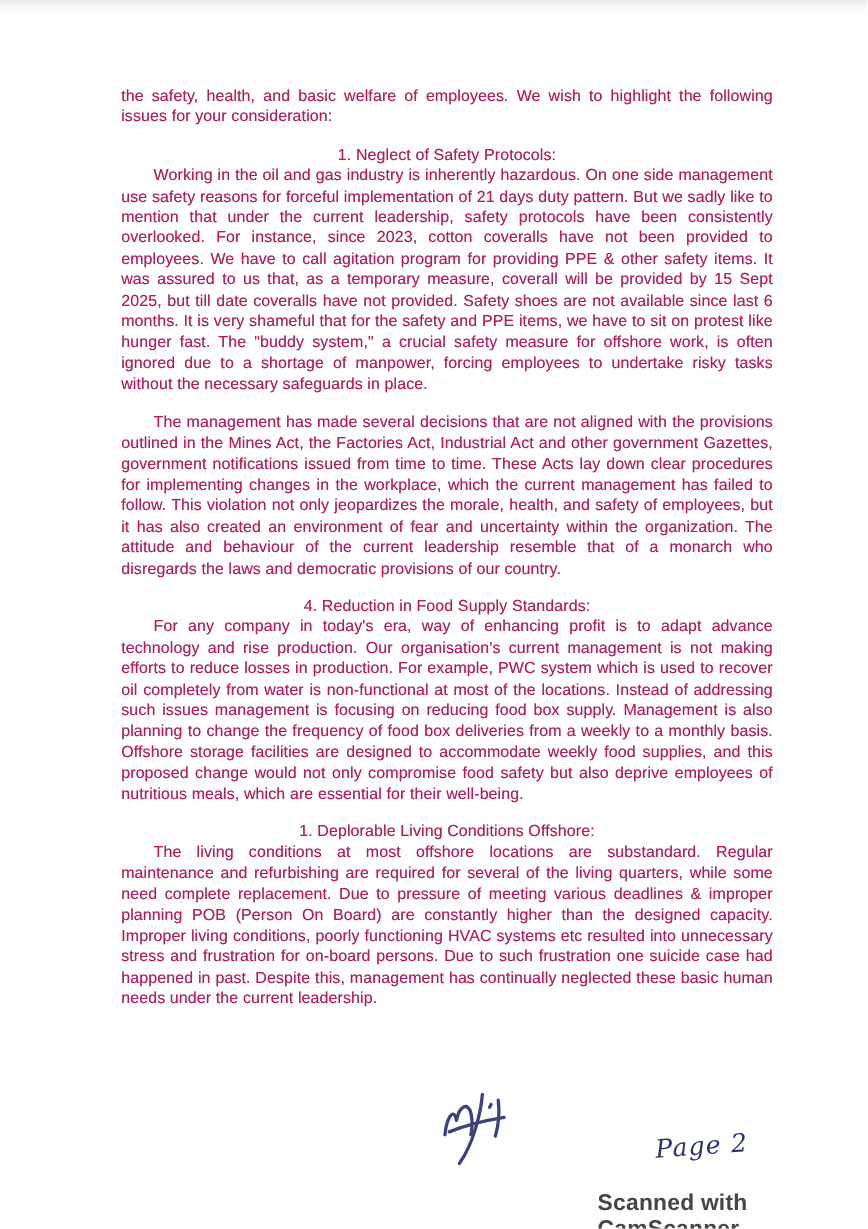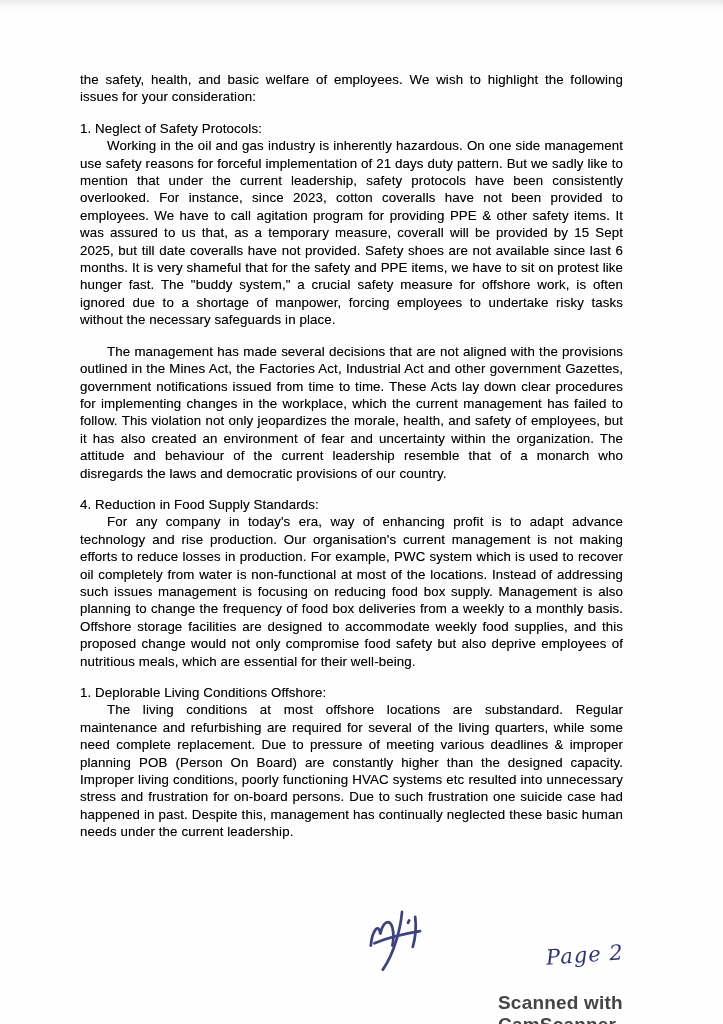--- a/index.html
+++ b/index.html
@@ -15,31 +15,31 @@
   .top-smudge {
     position: absolute;
     top: 0; left: 0; right: 0;
     height: 13px;
     background: linear-gradient(180deg, rgba(188,181,193,0.30) 0%, rgba(230,226,232,0.12) 55%, rgba(255,255,255,0) 100%);
     pointer-events: none;
   }
   .content {
     position: absolute;
     top: 71px;
-    left: 80px;
+    left: 101px;
     width: 543px;
-    color: #000000;
+    color: #be185d;
     font-size: 13.3px;
     line-height: 17.4px;
     letter-spacing: 0.1px;
     text-shadow: 0 0 0.45px rgba(70,70,80,0.55);
   }
   .content p { margin: 0; }
   .para { text-align: justify; }
-  .heading { text-align: left; }
+  .heading { text-align: center; }
   .indent { text-indent: 27px; }
   .block { margin-top: 14px; }
   .signature-wrap {
     position: absolute;
     left: 352px;
     top: 906px;
     width: 88px;
     height: 72px;
   }
   .signature-wrap svg { width: 100%; height: 100%; }

